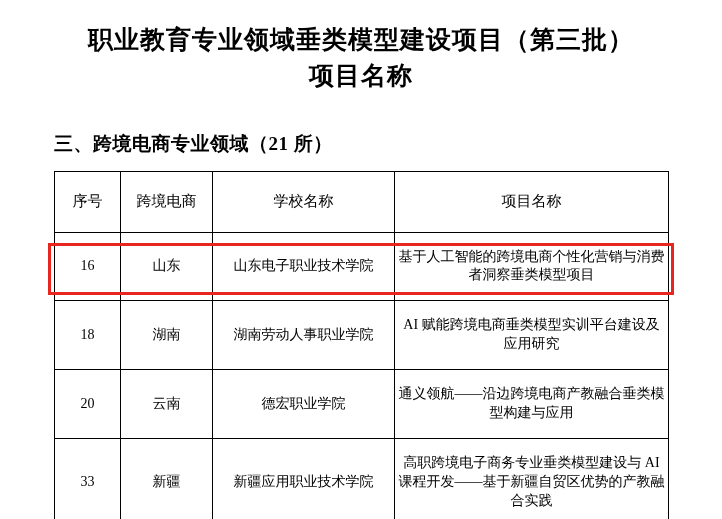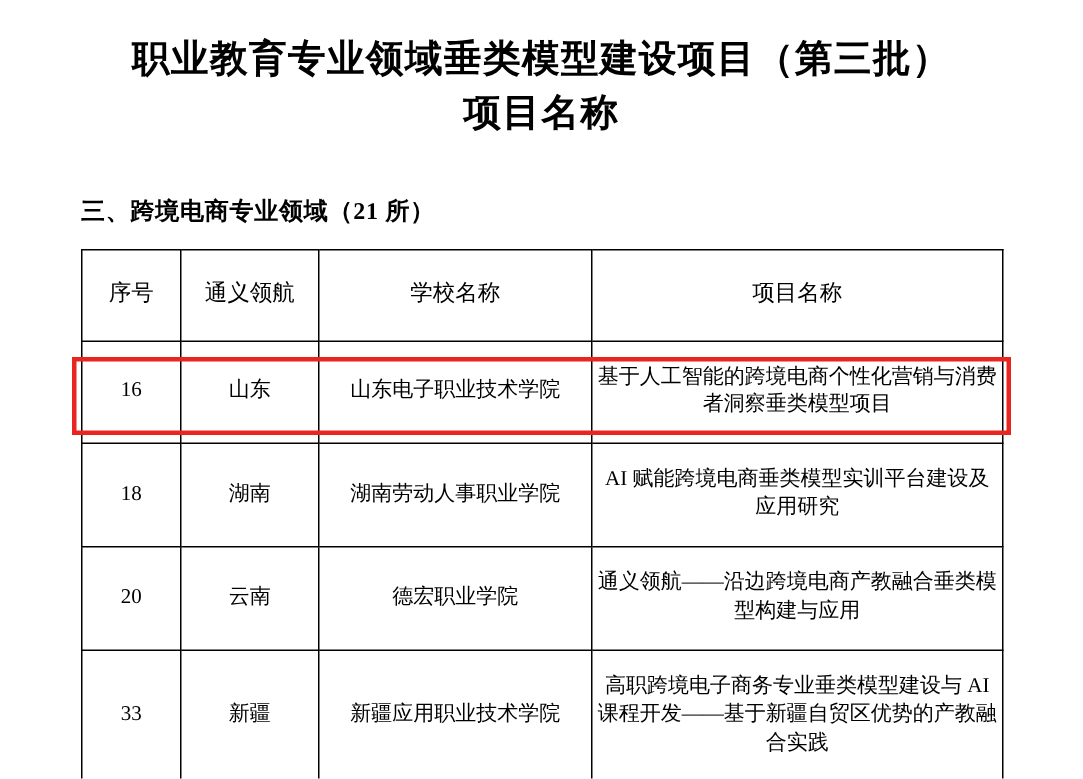--- a/index.html
+++ b/index.html
@@ -27,21 +27,21 @@
   }
   .title-line {
     font-size: 25px;
     font-weight: bold;
     letter-spacing: 1px;
     line-height: 1.45;
   }
   .section-head {
     margin-top: 36px;
     margin-left: 54px;
-    font-size: 16px;
+    font-size: 19px;
     font-weight: bold;
     letter-spacing: 0.5px;
   }
   .table-wrap {
     margin-top: 14px;
     margin-left: 54px;
     margin-right: 54px;
     position: relative;
   }
   table.main {
@@ -102,21 +102,21 @@
     <table class="main">
       <colgroup>
         <col class="c-no">
         <col class="c-prov">
         <col class="c-school">
         <col class="c-proj">
       </colgroup>
       <thead>
         <tr>
           <th>序号</th>
-          <th>通义领航</th>
+          <th>跨境电商</th>
           <th>学校名称</th>
           <th>项目名称</th>
         </tr>
       </thead>
       <tbody>
         <tr class="row-h-2">
           <td class="cell-no">16</td>
           <td class="cell-prov">山东</td>
           <td class="cell-school">山东电子职业技术学院</td>
           <td class="cell-proj">基于人工智能的跨境电商个性化营销与消费者洞察垂类模型项目</td>

